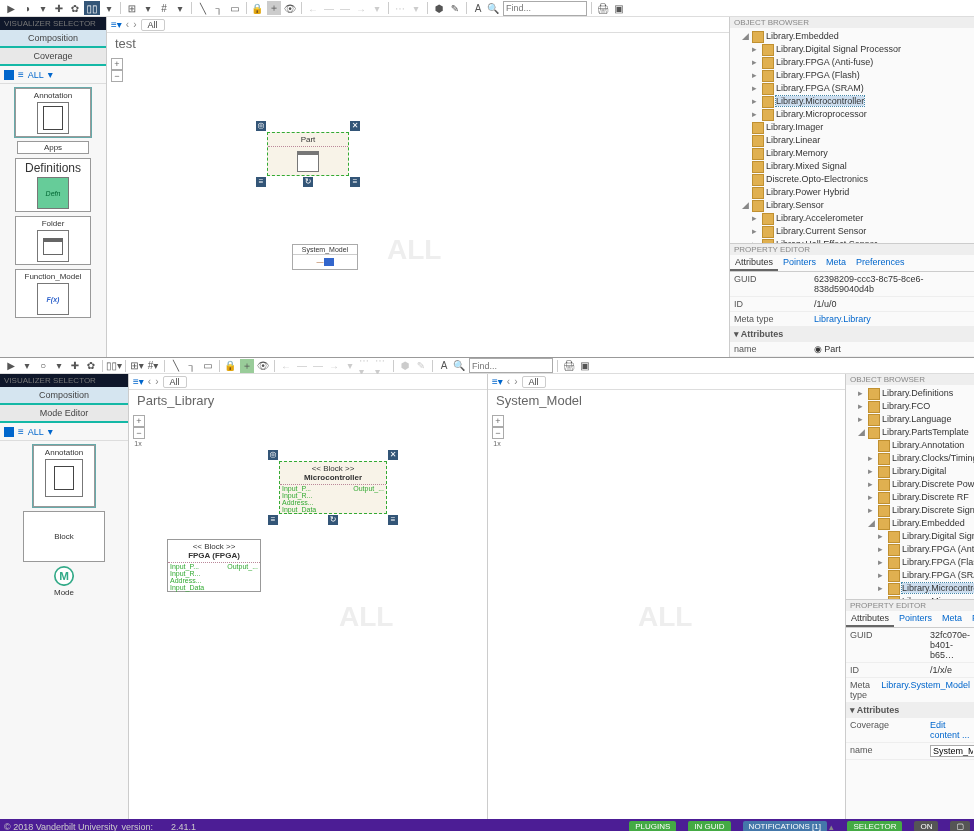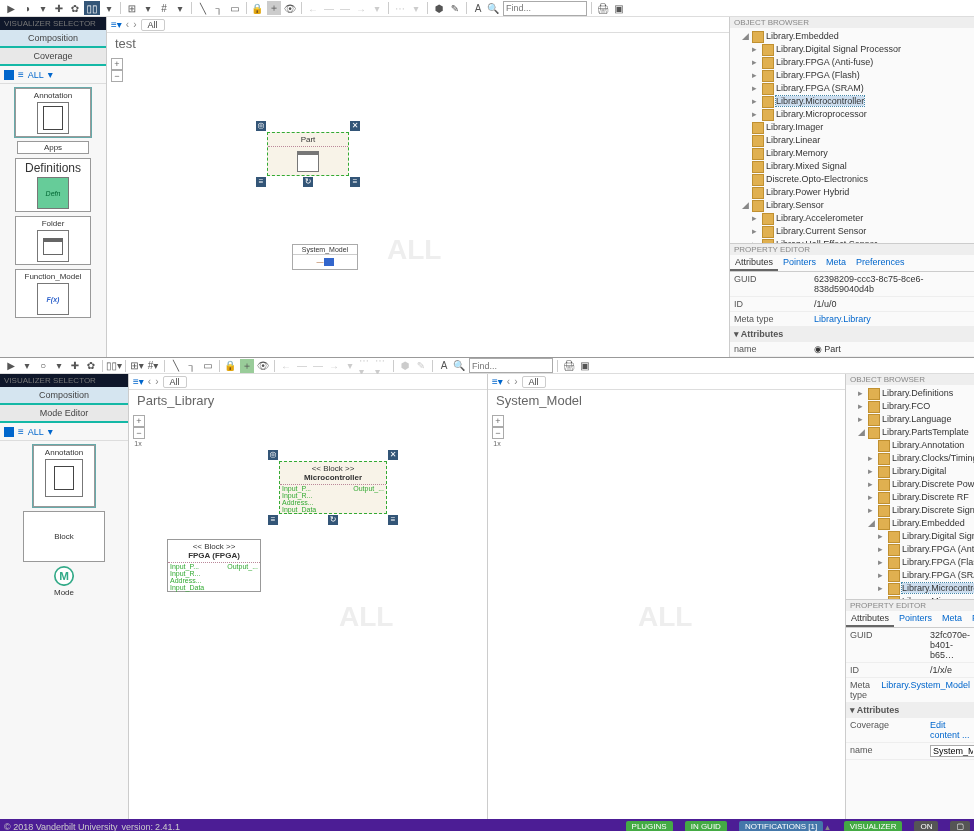--- a/index.html
+++ b/index.html
@@ -460,23 +460,23 @@
             <span class="k">name</span>
             <span class="v"><input value="System_Model" style=""></span>
           </div>
       </div>
     </div>
   </div>
 
   <div class="status-bar">
     <span>© 2018 Vanderbilt University</span>
     <span style="margin-left:4px">version:</span>
-    <span style="margin-left:2px">2.41.1</span>
+    <span style="margin-left:18px">2.41.1</span>
     <span class="spacer"></span>
     <span class="badge green">PLUGINS</span>
     <span class="badge green">IN GUID</span>
     <span class="badge blue">NOTIFICATIONS [1]</span>
     <span style="color:#888;margin:0 2px">▴</span>
-    <span class="badge green">VISUALIZER</span>
+    <span class="badge green">SELECTOR</span>
     <span class="badge dark">ON</span>
     <span class="badge dark">▢</span>
   </div>
 </div>
 
 </body></html>

